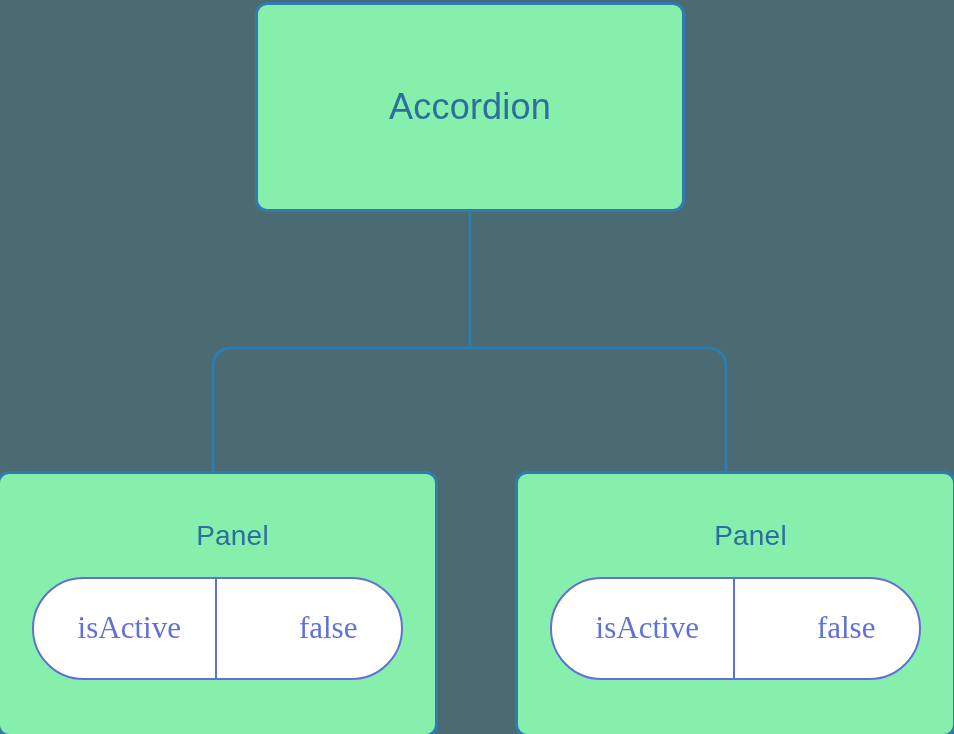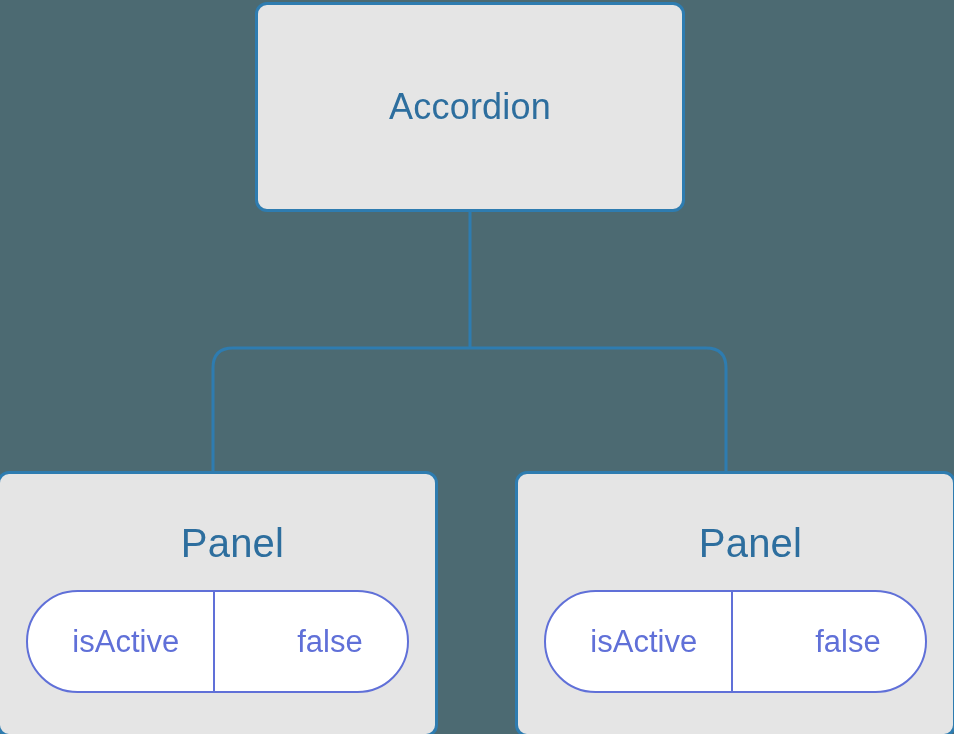--- a/index.html
+++ b/index.html
@@ -24,21 +24,21 @@
     position: absolute;
     left: 0;
     top: 0;
     width: 954px;
     height: 734px;
   }
 
   
   .node {
     position: absolute;
-    background: #e5e5e5;
+    background: #86efac;
     border: 3px solid #2e7cb0;
     border-radius: 12px;
     box-sizing: border-box;
     display: flex;
     flex-direction: column;
     align-items: center;
   }
 
   
   #node-accordion {
@@ -59,35 +59,36 @@
   
   .node-panel {
     top: 471px;
     width: 441px;
     height: 266px;
     padding-top: 47px;
   }
   #node-panel-0 { left: -3px; }
   #node-panel-1 { left: 515px; }
   .node-panel .node-title {
-    font-size: 40px;
+    font-size: 28px;
     margin-left: 30px;
   }
 
   
   .prop-pill {
     margin-top: 25px;
     display: flex;
     align-items: stretch;
     height: 103px;
     border: 2.5px solid #6070d8;
     border-radius: 52px;
     box-sizing: border-box;
     overflow: hidden;
     background: #ffffff;
+    font-family: Liberation Serif, serif;
   }
   .prop-key,
   .prop-val {
     display: flex;
     align-items: center;
     justify-content: center;
     color: #6070d8;
     font-size: 31px;
     white-space: nowrap;
     box-sizing: border-box;

